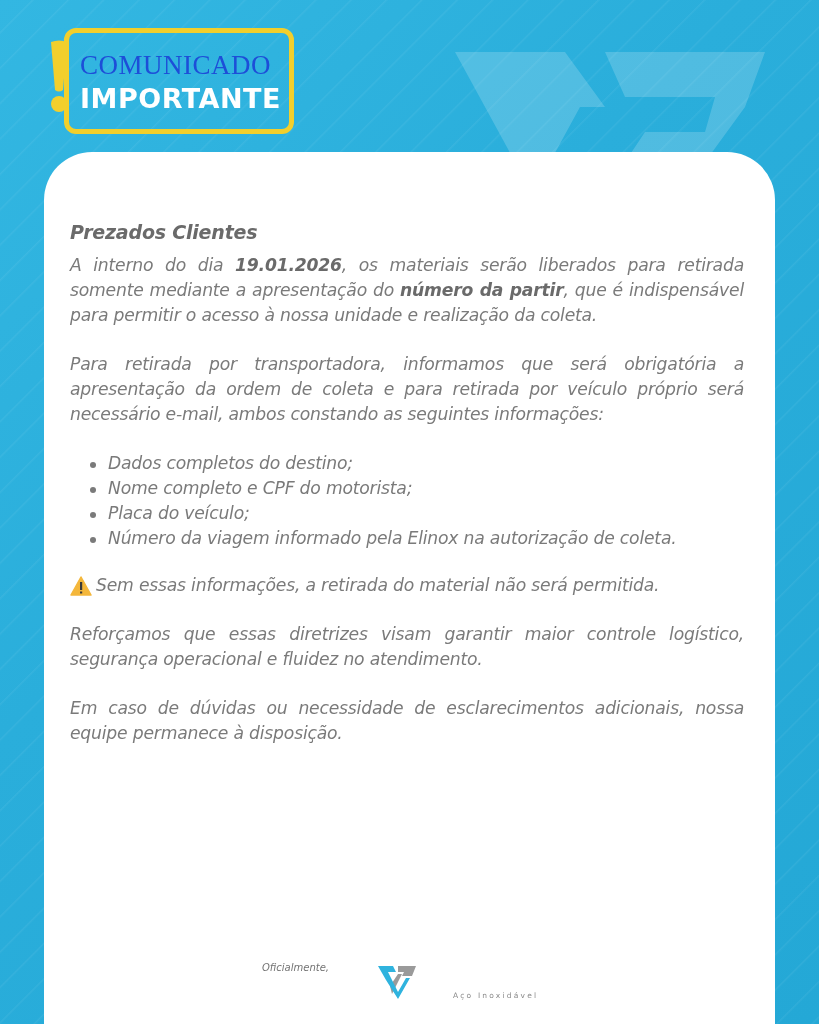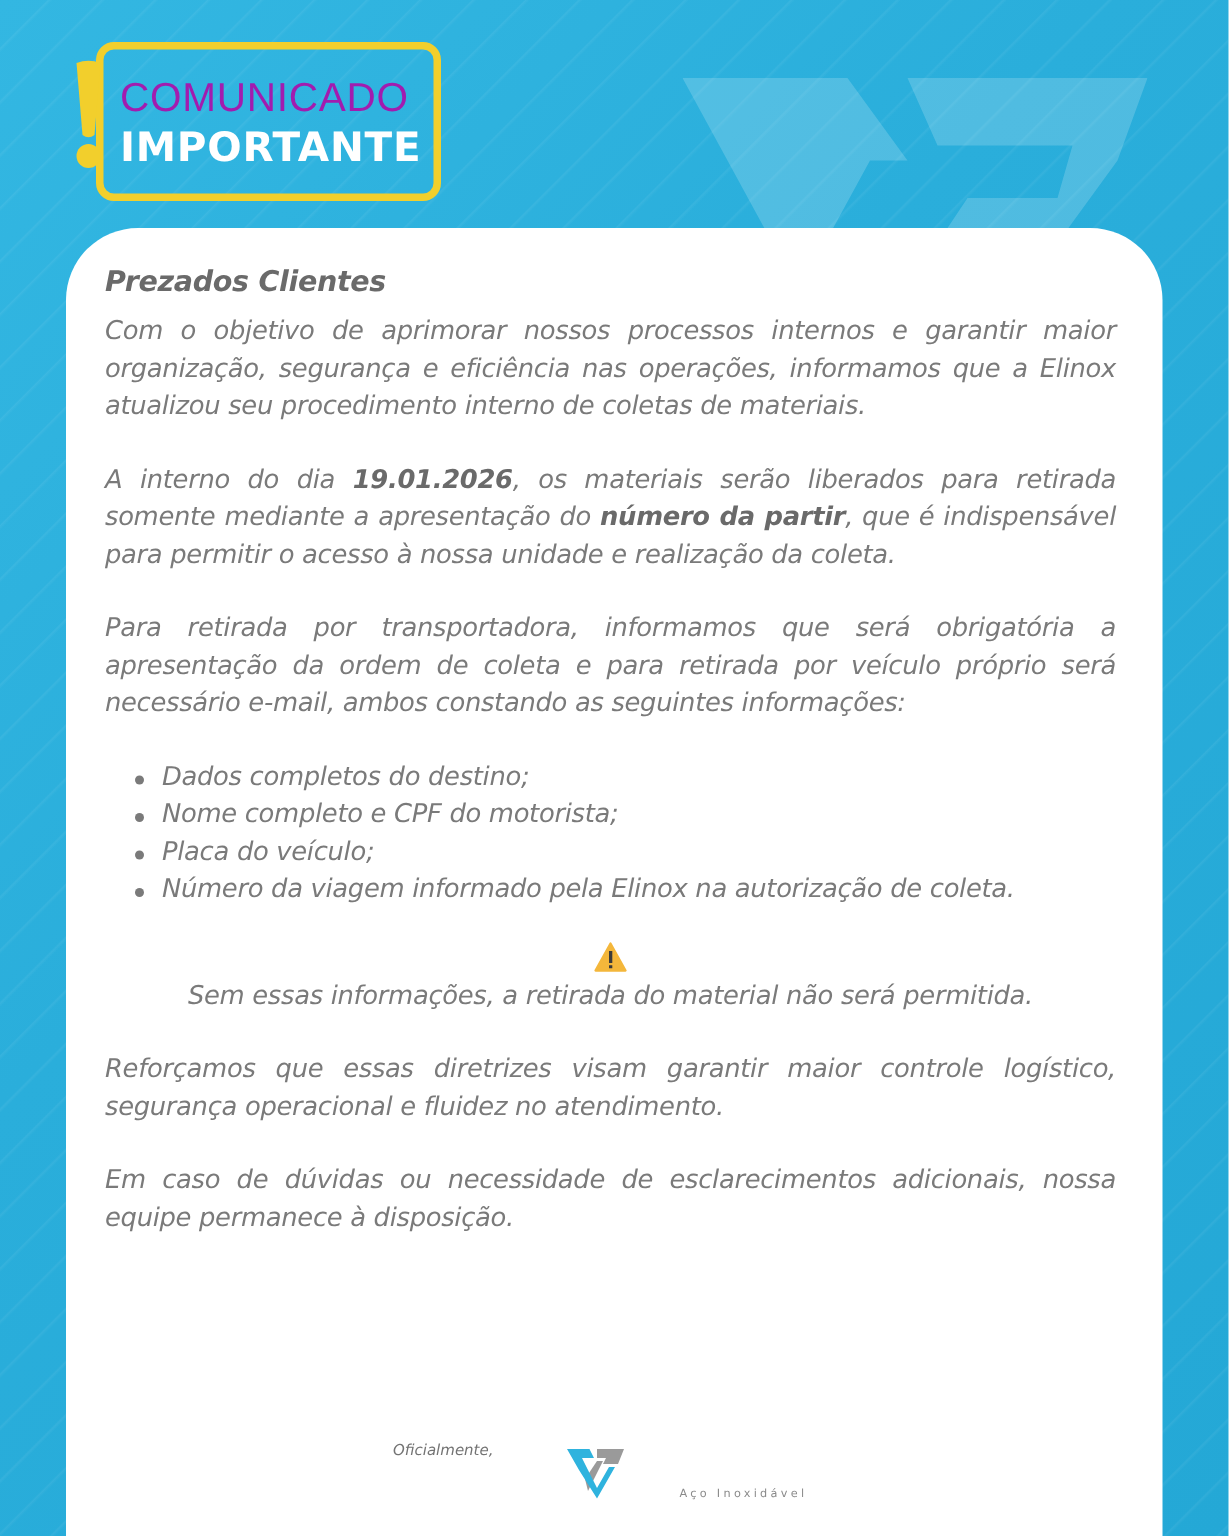--- a/index.html
+++ b/index.html
@@ -17,44 +17,44 @@
   .watermark { position:absolute; left:455px; top:52px; width:310px; height:110px; }
   .badge {
     position:absolute; left:64px; top:28px; width:230px; height:106px;
     border:5px solid #f2cf2c; border-radius:12px;
   }
   .badge-excl {
     position:absolute; left:48px; top:40px; width:22px; height:74px;
   }
   .badge-line1 {
     position:absolute; left:80px; top:50px;
-    color:#a21caf; font-family:Liberation Sans, sans-serif; font-size:27px; letter-spacing:0.5px; font-weight:normal;
+    color:#1d4ed8; font-family:Liberation Serif, serif; font-size:27px; letter-spacing:0.5px; font-weight:normal;
   }
   .badge-line2 {
     position:absolute; left:80px; top:83px;
     color:#ffffff; font-family:"DejaVu Sans", sans-serif; font-size:27px; font-weight:bold; letter-spacing:0.5px;
   }
   .card {
     position:absolute; left:44px; top:152px; width:731px; height:900px;
     background:#ffffff; border-radius:48px 48px 0 0;
   }
   .content {
     position:absolute; left:70px; top:176px; width:674px;
     color:#7a7a7a; font-family:"DejaVu Sans", sans-serif; font-style:italic;
     font-size:17.2px; line-height:25px; letter-spacing:-0.2px;
   }
-  .greeting { font-weight:bold; font-size:19px; color:#6a6a6a; margin-bottom:8px; }
+  .greeting { font-weight:bold; font-size:19px; color:#6a6a6a; margin-bottom:8px;margin-top:44px; }
   .para { text-align:justify; margin-bottom:24px; }
   .para b { color:#6a6a6a; font-weight:bold; }
   ul.reqs { list-style:none; margin-left:18px; margin-bottom:22px; }
   ul.reqs li { position:relative; padding-left:20px; }
   ul.reqs li::before {
     content:""; position:absolute; left:2px; top:11px; width:6px; height:6px; border-radius:50%; background:#7a7a7a;
   }
-  .warning { display:flex; align-items:center; gap:4px; margin-bottom:24px;flex-direction:column; }
+  .warning { display:flex; align-items:center; gap:4px; margin-bottom:24px; }
   .warn-icon { width:22px; height:20px; flex:0 0 auto; }
   .signoff { font-size:13.5px; line-height:19px; color:#8a8a8a; margin-top:-4px; }
   .official {
     position:absolute; left:262px; top:962px;
     color:#737373; font-family:"DejaVu Sans", sans-serif; font-style:italic; font-size:10px;
   }
   .logo { position:absolute; left:378px; top:962px; width:190px; height:40px; }
   .logo-name {
     position:absolute; left:46px; top:-2px; color:#2fb3de;
     font-family:"DejaVu Sans", sans-serif; font-size:27px; letter-spacing:6px; font-weight:normal;
@@ -79,21 +79,20 @@
   <path d="M3,2 Q11,-1 19,2 L15,50 Q11,53 7,50 Z" fill="#f2cf2c"></path>
   <circle cx="11" cy="64" r="8" fill="#f2cf2c"></circle>
 </svg>
 <div class="badge-line1">COMUNICADO</div>
 <div class="badge-line2">IMPORTANTE</div>
 
 <div class="card"></div>
 
 <div class="content">
   <div class="greeting">Prezados Clientes</div>
-  <p class="para">Com o objetivo de aprimorar nossos processos internos e garantir maior organização, segurança e eficiência nas operações, informamos que a Elinox atualizou seu procedimento interno de coletas de materiais.</p>
   <p class="para"><span>A interno do dia </span><b>19.01.2026</b><span>, os materiais serão liberados para retirada somente mediante a apresentação do </span><b>número da partir</b><span>, que é indispensável para permitir o acesso à nossa unidade e realização da coleta.</span></p>
   <p class="para">Para retirada por transportadora, informamos que será obrigatória a apresentação da ordem de coleta e para retirada por veículo próprio será necessário e-mail, ambos constando as seguintes informações:</p>
   <ul class="reqs">
     <li>Dados completos do destino;</li>
     <li>Nome completo e CPF do motorista;</li>
     <li>Placa do veículo;</li>
     <li>Número da viagem informado pela Elinox na autorização de coleta.</li>
   </ul>
   <div class="warning">
     <svg class="warn-icon" viewBox="0 0 22 20">

